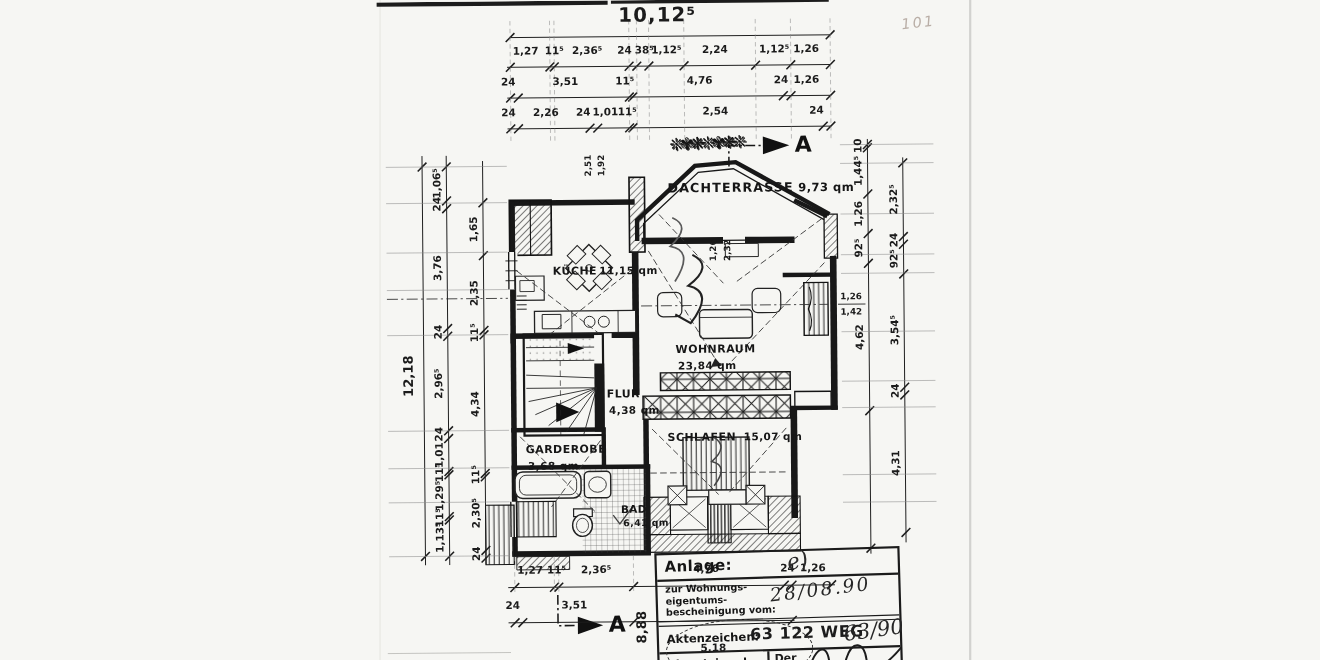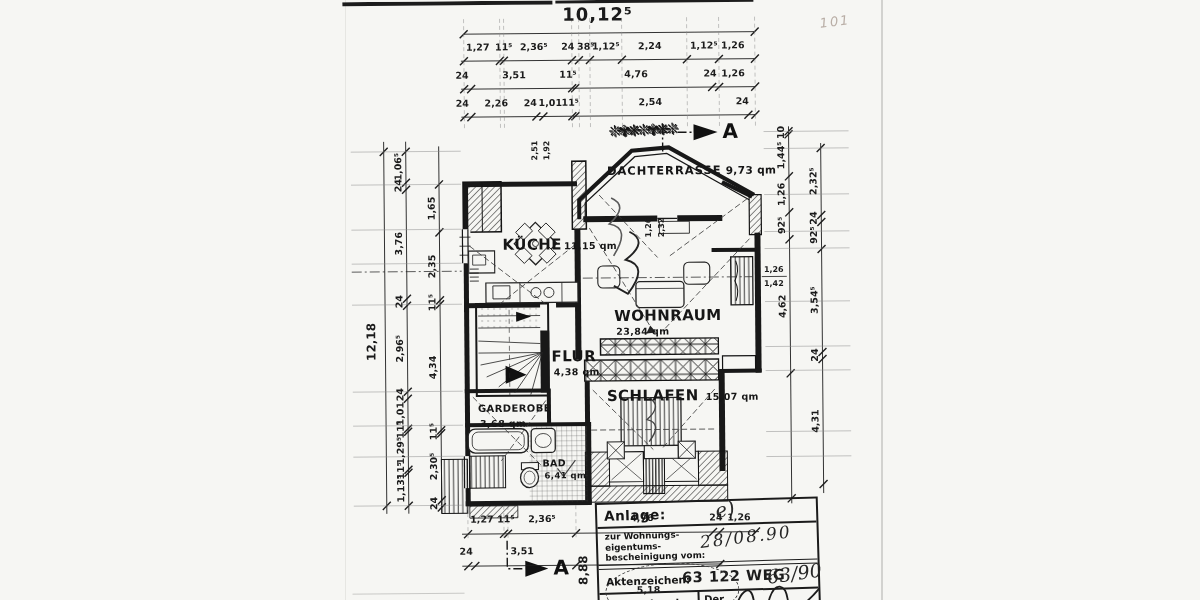--- a/index.html
+++ b/index.html
@@ -8,21 +8,21 @@
   #sheet{position:absolute;left:0;top:0;width:1200px;height:600px;transform:rotate(-0.5deg);transform-origin:600px 300px;}
   
   .dim{position:absolute;font-weight:bold;font-size:9.5px;white-space:nowrap;color:#1b1b1b;
        transform:translate(-50%,-50%);letter-spacing:0px;}
   .dim.rot{transform:translate(-50%,-50%) rotate(-90deg);}
   .dim.lg{font-size:18px;letter-spacing:1px;}
   .dim.md{font-size:12px;}
   .dim.sm{font-size:8px;}
   
   .room{position:absolute;font-weight:bold;white-space:nowrap;color:#161616;letter-spacing:0.4px;}
-  .room .nm{font-size:15px;}
+  .room .nm{font-size:10px;}
   .room .ar{font-size:9.5px;margin-left:4px;}
   .room.two{line-height:15px;}
   .room.two .ar{display:block;margin-left:2px;}
   .terr .nm{font-size:11.5px;letter-spacing:1px;}
   .terr .ar{font-size:10.5px;}
   .badlbl .nm{font-size:9.5px;} .badlbl .ar{font-size:8.5px;}
   
   #plants{position:absolute;left:610px;top:124px;width:96px;font-size:15px;letter-spacing:-3px;
           color:#141414;line-height:12px;transform:rotate(-2deg);text-shadow:1px 1px 0 #333;}
   
@@ -399,21 +399,21 @@
       <span class="nm">FLUR</span>
       <span class="ar">4,38 qm</span>
     </div>
     <div class="room two" style="position:absolute;left:477px;top:398px;">
       <span class="nm" style="font-size:10px">GARDEROBE</span>
       <span class="ar">3,68 qm</span>
     </div>
     <div class="room" style="position:absolute;left:606px;top:386px;">
       <span class="nm">SCHLAFEN</span><span class="ar" style="margin-left:7px">15,07 qm</span>
     </div>
-    <div class="room two badlbl" style="position:absolute;left:541px;top:455px;line-height:12px;">
+    <div class="room two badlbl" style="position:absolute;left:563px;top:455px;line-height:12px;">
       <span class="nm">BAD</span>
       <span class="ar">6,41 qm</span>
     </div>
 
     <span class="secA" style="left:724px;top:120px;">A</span>
     <span class="secA" style="left:551px;top:555px;">A</span>
 
     <span id="pencil">101</span>
   <span class="dim lg" style="left: 600px; top: 14px;">10,12⁵</span>
         <span class="dim" style="left: 480px; top: 46px;">1,27</span>

